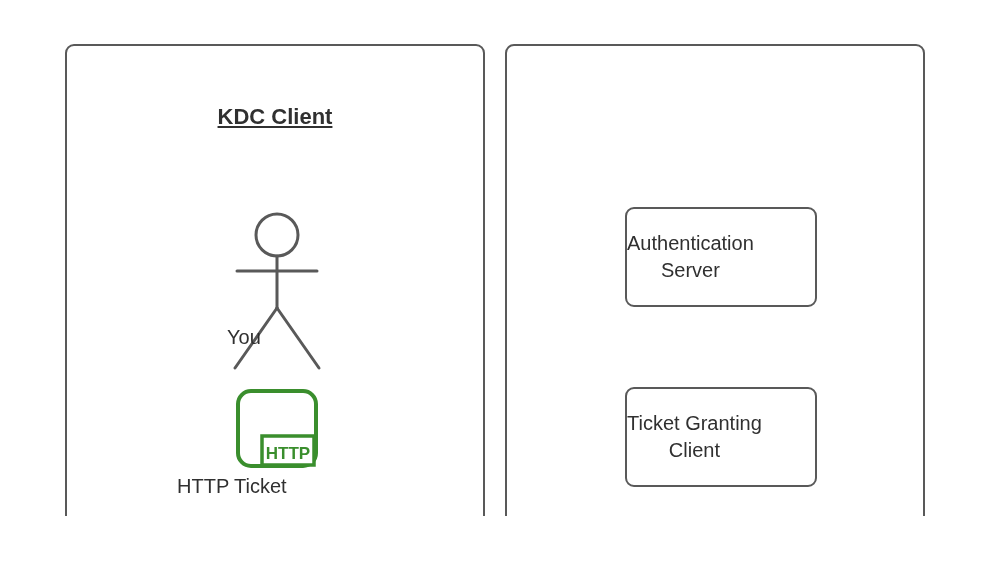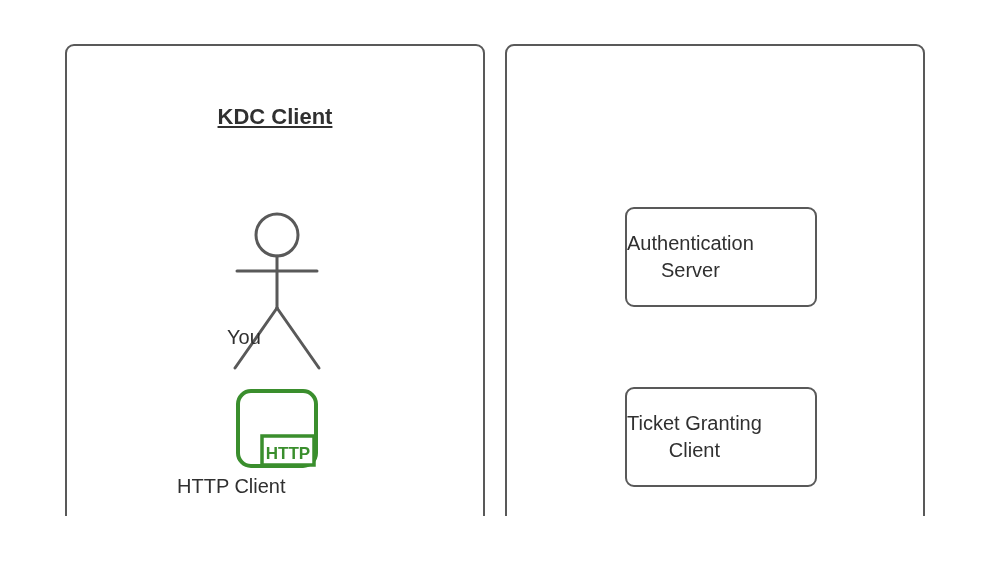--- a/index.html
+++ b/index.html
@@ -95,21 +95,21 @@
     </svg>
 
     <div class="label actor-label">You</div>
 
     <svg class="abs" style="left:168px;top:342px;" width="84" height="82" viewBox="0 0 84 82">
       <rect x="3" y="3" width="78" height="75" rx="13" ry="13" fill="none" stroke="#3a8e2d" stroke-width="4"></rect>
       <rect x="27" y="48" width="52" height="29" fill="#ffffff" stroke="#3a8e2d" stroke-width="3.5"></rect>
       <text x="53" y="70.5" text-anchor="middle" font-family="Liberation Sans, sans-serif" font-size="17" font-weight="bold" fill="#3a8e2d">HTTP</text>
     </svg>
 
-    <div class="label service-label">HTTP Client</div>
+    <div class="label service-label">HTTP Ticket</div>
   </div>
 
   <div class="panel panel-right">
 
     <div class="server-box box-auth">
       <span>Authentication
 Server</span>
     </div>
 
     <div class="server-box box-tgs">

